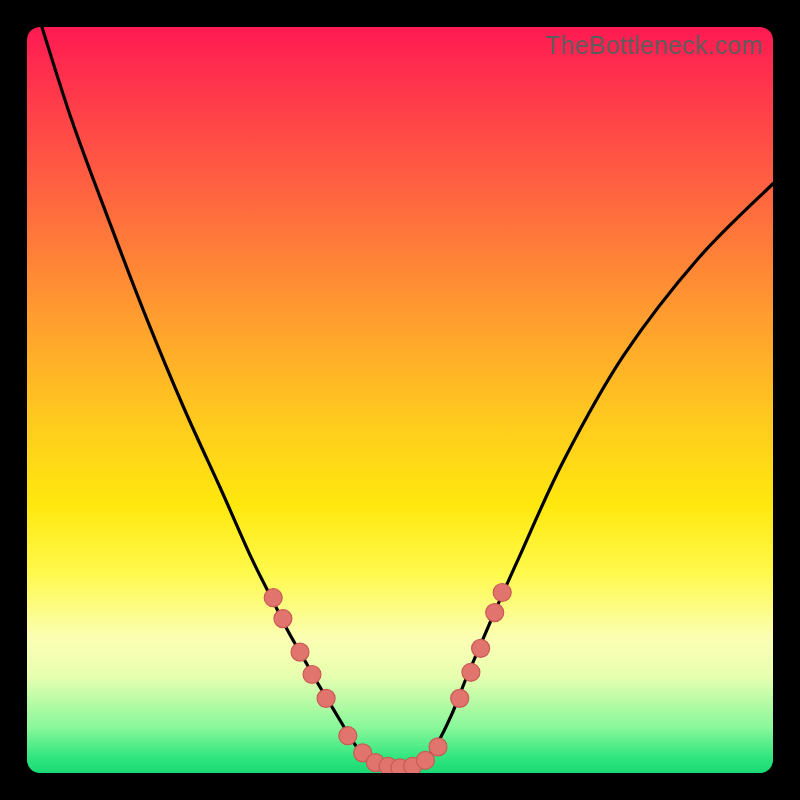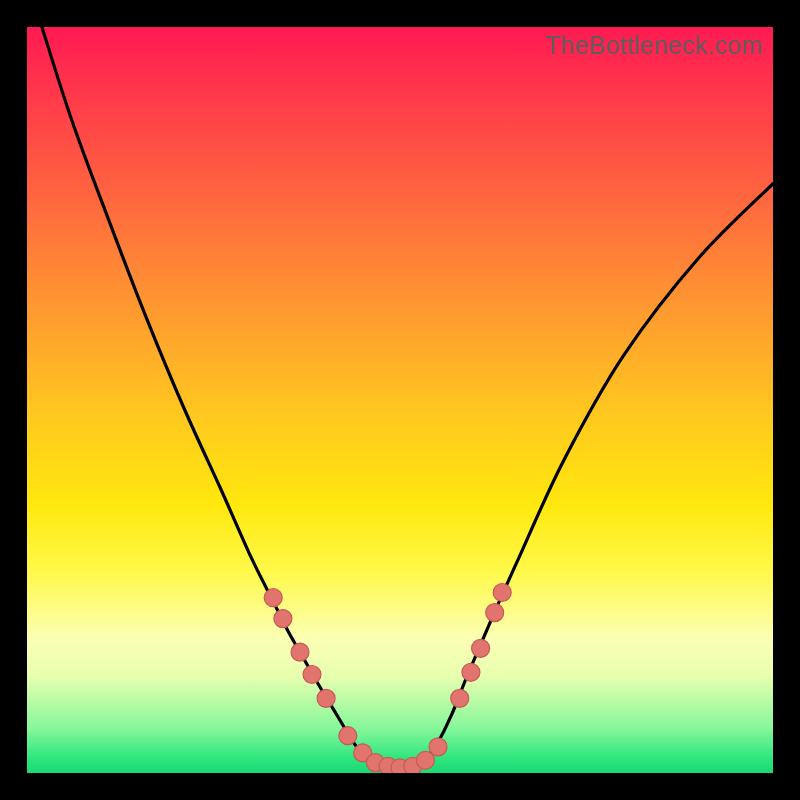--- a/index.html
+++ b/index.html
@@ -31,20 +31,21 @@
       #ff6a3e 24%,
       #ff9a30 38%,
       #ffc81f 52%,
       #ffe80e 64%,
       #fff94a 73%,
       #fbffb4 82%,
       #e8ffb0 87%,
       #86f79a 94%,
       #2fe57e 98%,
       #19d974 100%);
+    border-radius: 13px;
   }
   .watermark {
     position: absolute;
     top: 4px;
     right: 10px;
     color: #5d5d5d;
     font-size: 25px;
     font-weight: 500;
     letter-spacing: 0.2px;
     user-select: none;

